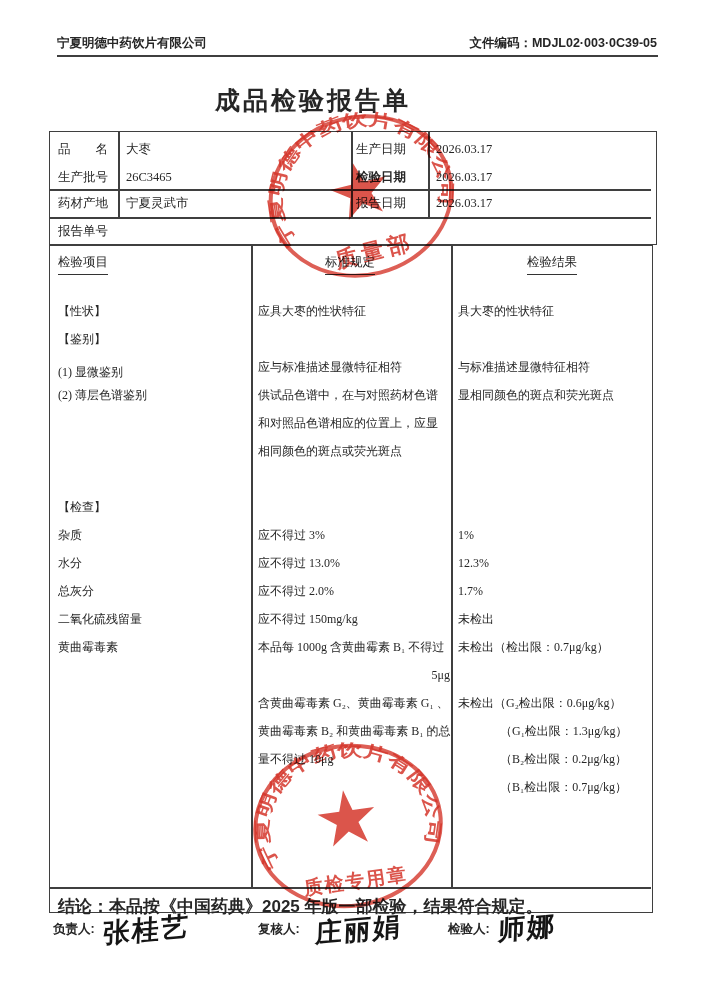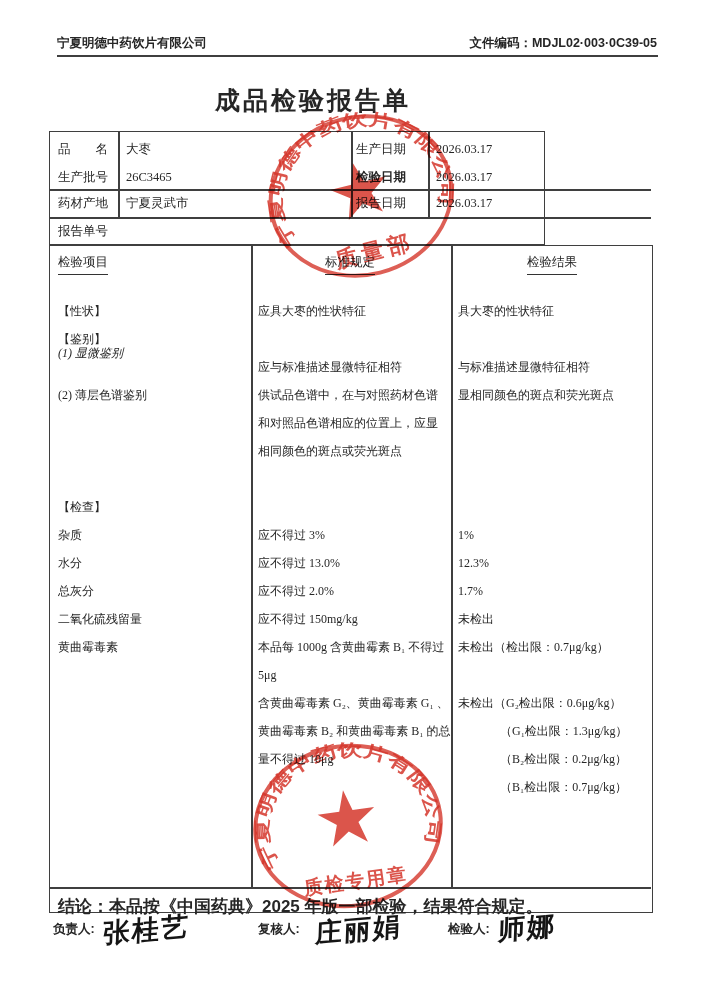--- a/index.html
+++ b/index.html
@@ -32,21 +32,21 @@
 <div class="page">
 
   <div class="abs hdr-text" style="left:57px;top:35px;">宁夏明德中药饮片有限公司</div>
   <div class="abs hdr-text" style="right:50px;top:35px;">
     <span>文件编码：</span><span>MDJL02·003·0C39-05</span>
   </div>
   <div class="hline" style="left:57px;top:55px;width:601px;height:2px;"></div>
 
   <div class="abs title" style="left:0;top:84px;width:626px;text-align:center;">成品检验报告单</div>
 
-  <div class="box" style="left:49px;top:131px;width:496px;height:114px;">
+  <div class="box" style="left:49px;top:131px;width:608px;height:114px;">
 
     <div class="vline" style="left:68px;top:0;height:85px;"></div>
     <div class="vline" style="left:301px;top:0;height:85px;"></div>
     <div class="vline" style="left:378px;top:0;height:85px;"></div>
 
     <div class="hline" style="left:0;top:57px;width:601px;"></div>
     <div class="hline" style="left:0;top:85px;width:601px;"></div>
 
     <div class="cell" style="left:8px;top:9px;">品　　名</div>
     <div class="cell" style="left:76px;top:9px;">大枣</div>
@@ -71,21 +71,21 @@
     <div class="vline" style="left:401px;top:0;height:641px;"></div>
     <div class="hline" style="left:0;top:641px;width:601px;"></div>
 
     <div class="th" style="left:8px;top:8px;">检验项目</div>
     <div class="th" style="left:275px;top:8px;">标准规定</div>
     <div class="th" style="left:477px;top:8px;">检验结果</div>
 
     <div class="col-item">
         <div class="tline" style="top: 57px;">【性状】</div>
         <div class="tline" style="top: 85px;">【鉴别】</div>
-        <div class="tline" style="top: 99px; font-style: italic;">(1) 显微鉴别</div>
+        <div class="tline" style="top: 118px;">(1) 显微鉴别</div>
         <div class="tline" style="top: 141px;">(2) 薄层色谱鉴别</div>
         <div class="tline" style="top: 169px;"></div>
         <div class="tline" style="top: 197px;"></div>
         <div class="tline" style="top: 225px;"></div>
         <div class="tline" style="top: 253px;">【检查】</div>
         <div class="tline" style="top: 281px;">杂质</div>
         <div class="tline" style="top: 309px;">水分</div>
         <div class="tline" style="top: 337px;">总灰分</div>
         <div class="tline" style="top: 365px;">二氧化硫残留量</div>
         <div class="tline" style="top: 393px;">黄曲霉毒素</div>
@@ -102,21 +102,21 @@
         <div class="tline" style="top: 141px;">供试品色谱中，在与对照药材色谱</div>
         <div class="tline" style="top: 169px;">和对照品色谱相应的位置上，应显</div>
         <div class="tline" style="top: 197px;">相同颜色的斑点或荧光斑点</div>
         <div class="tline" style="top: 225px;"></div>
         <div class="tline" style="top: 253px;"></div>
         <div class="tline" style="top: 281px;">应不得过 3%</div>
         <div class="tline" style="top: 309px;">应不得过 13.0%</div>
         <div class="tline" style="top: 337px;">应不得过 2.0%</div>
         <div class="tline" style="top: 365px;">应不得过 150mg/kg</div>
         <div class="tline" style="top: 393px;">本品每 1000g 含黄曲霉素 B₁ 不得过</div>
-        <div class="tline" style="top: 421px;">5μg</div>
+        <div class="tline" style="top: 421px; text-align: right;">5μg</div>
         <div class="tline" style="top: 449px;">含黄曲霉毒素 G₂、黄曲霉毒素 G₁ 、</div>
         <div class="tline" style="top: 477px;">黄曲霉毒素 B₂ 和黄曲霉毒素 B₁ 的总</div>
         <div class="tline" style="top: 505px;">量不得过 10μg</div>
         <div class="tline" style="top: 533px;"></div>
       </div>
     <div class="col-result">
         <div class="tline" style="top: 57px;">具大枣的性状特征</div>
         <div class="tline" style="top: 85px;"></div>
         <div class="tline" style="top: 113px;">与标准描述显微特征相符</div>
         <div class="tline" style="top: 141px; font-family: Liberation Serif, serif;">显相同颜色的斑点和荧光斑点</div>

